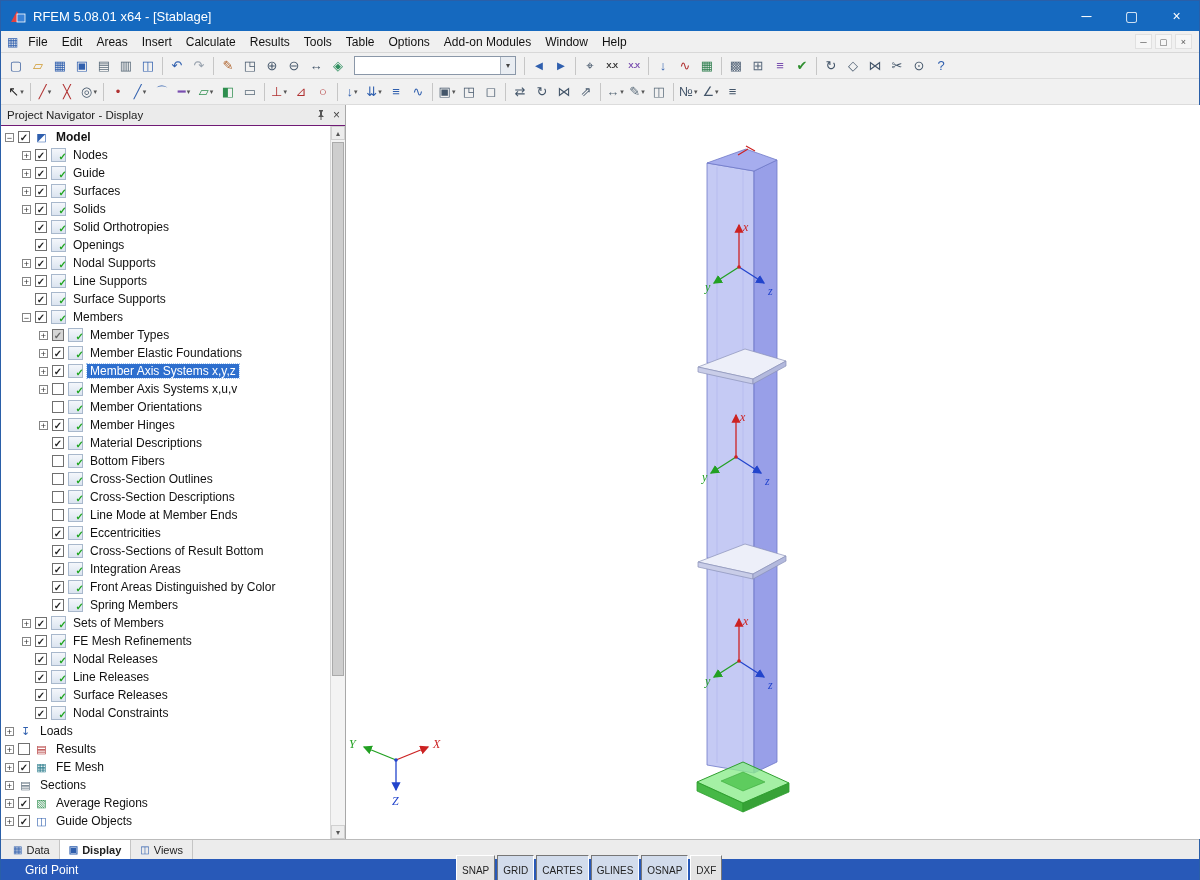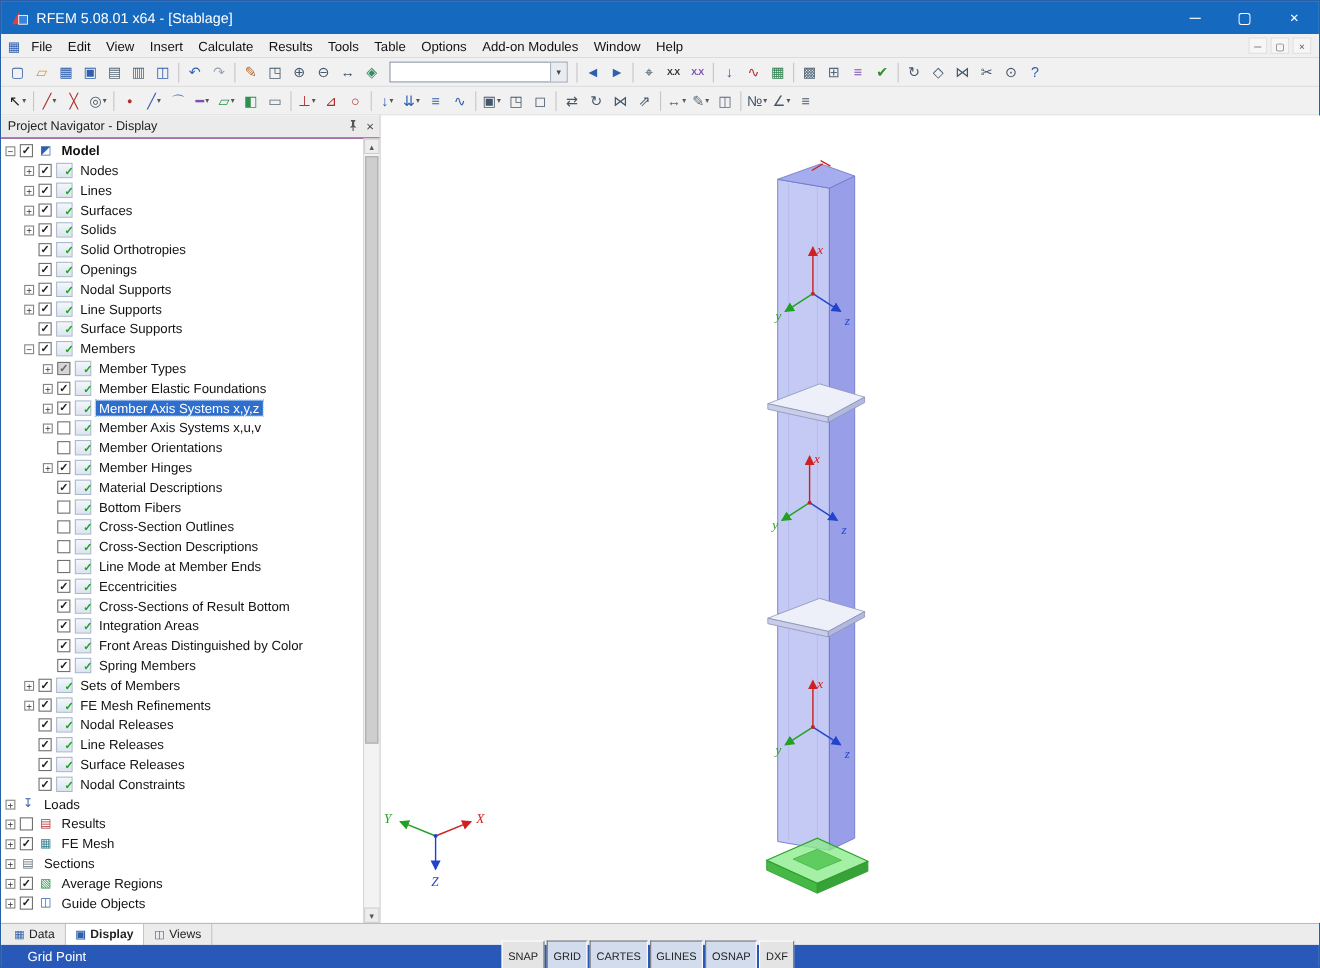--- a/index.html
+++ b/index.html
@@ -97,21 +97,21 @@
       <span class="wbtn">▢</span>
       <span class="wbtn">×</span>
     </span>
   </div>
 
   <div class="menubar">
     <span class="docicon">▦</span>
     <span id="menu-items" class="menu-items">
         <span class="mi">File</span>
         <span class="mi">Edit</span>
-        <span class="mi">View</span>
+        <span class="mi">Areas</span>
         <span class="mi">Insert</span>
         <span class="mi">Calculate</span>
         <span class="mi">Results</span>
         <span class="mi">Tools</span>
         <span class="mi">Table</span>
         <span class="mi">Options</span>
         <span class="mi">Add-on Modules</span>
         <span class="mi">Window</span>
         <span class="mi">Help</span>
       </span>
@@ -380,21 +380,21 @@
                 <i>✓</i>
               </span>
               <span class="lbl">Nodes</span>
             </div>
             <div class="trow" style="padding-left: 21px;">
               <span class="exp">+</span>
               <span class="cb on">✓</span>
               <span class="tico disp">
                 <i>✓</i>
               </span>
-              <span class="lbl">Lines</span>
+              <span class="lbl">Guide</span>
             </div>
             <div class="trow" style="padding-left: 21px;">
               <span class="exp">+</span>
               <span class="cb on">✓</span>
               <span class="tico disp">
                 <i>✓</i>
               </span>
               <span class="lbl">Surfaces</span>
             </div>
             <div class="trow" style="padding-left: 21px;">

